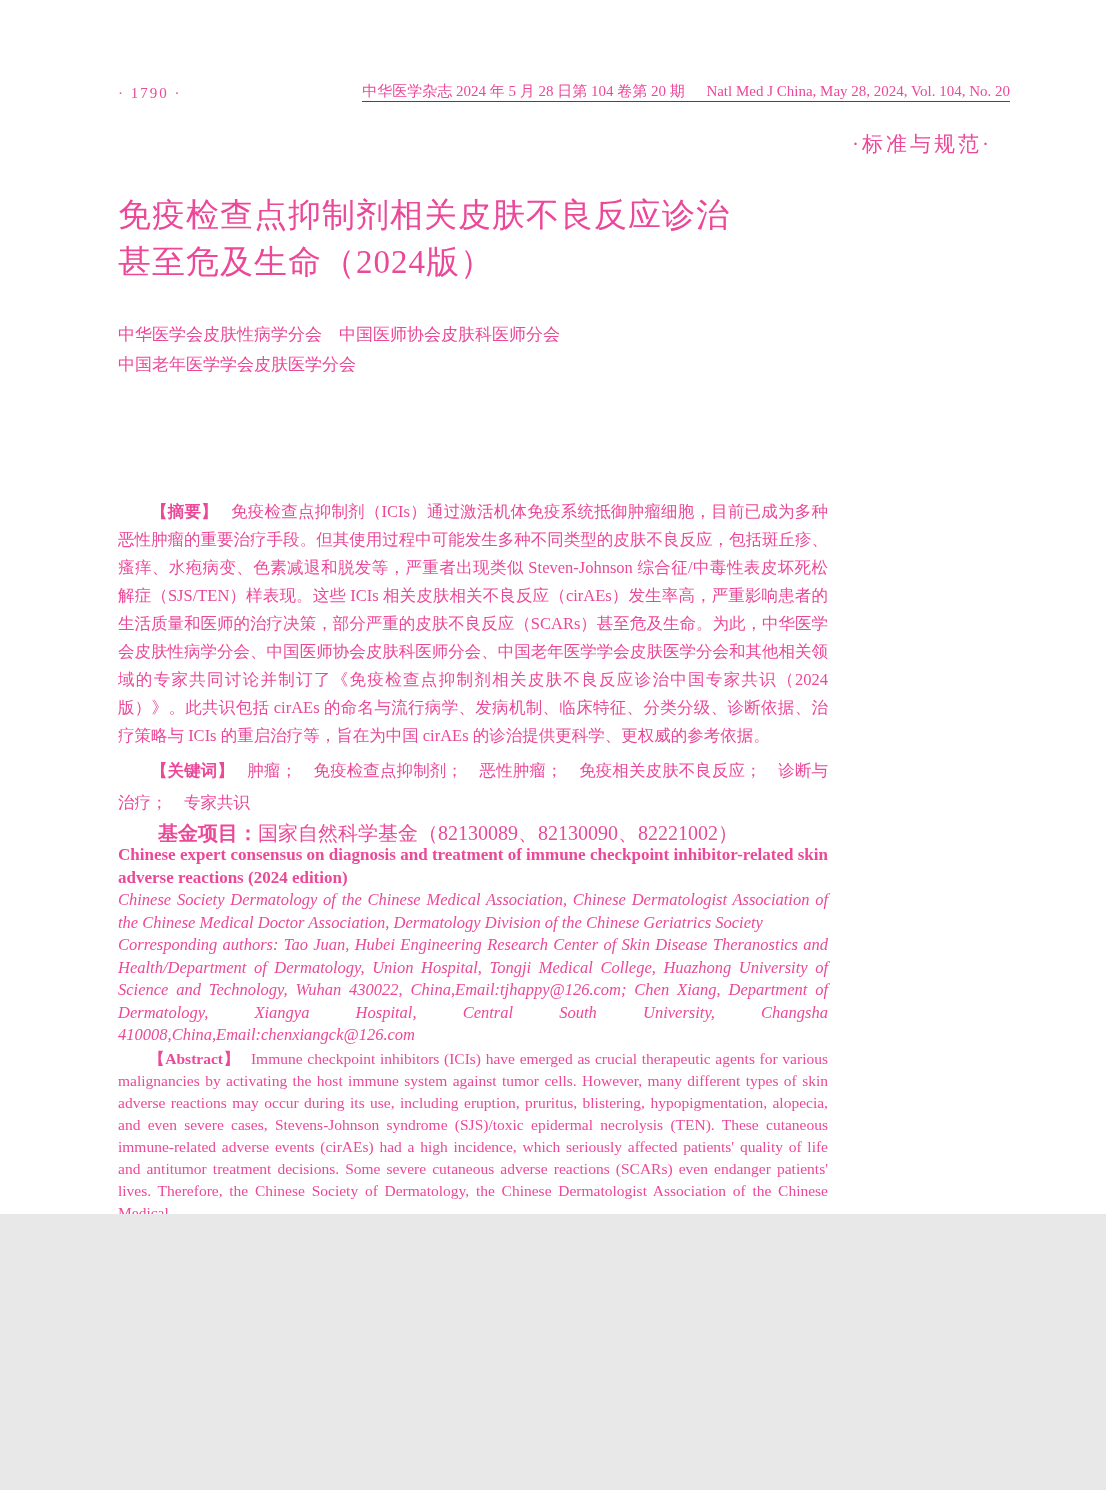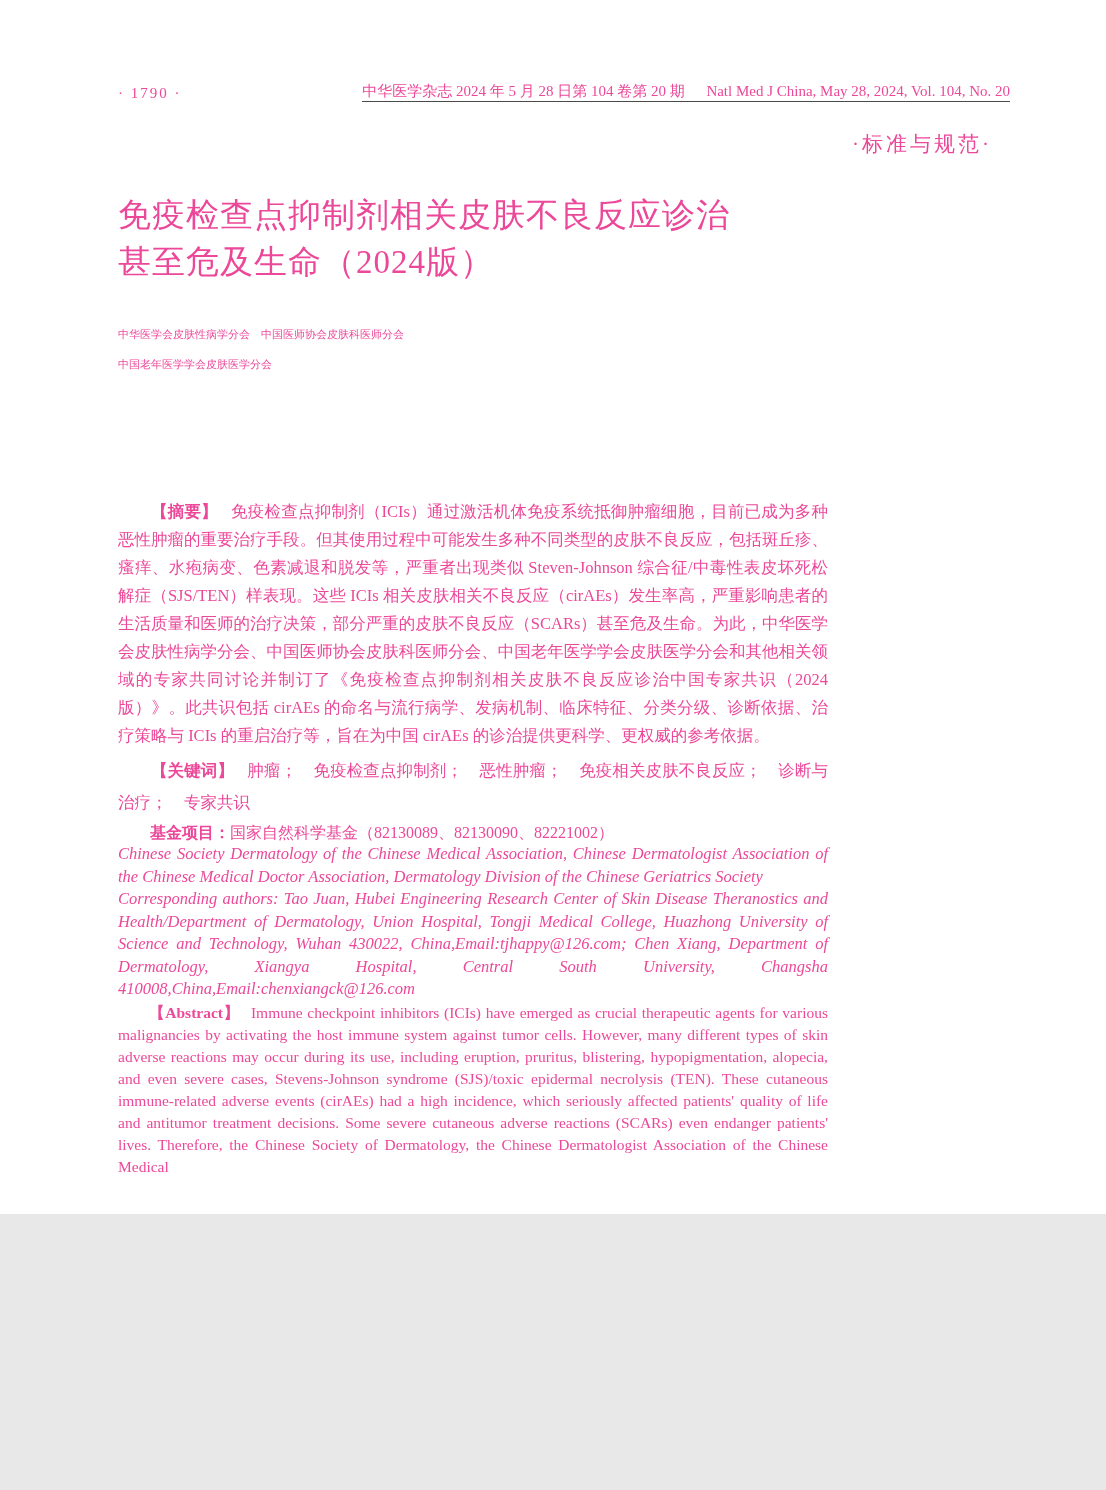--- a/index.html
+++ b/index.html
@@ -30,32 +30,32 @@
   }
   
   .title{
     position:absolute;top:192px;left:118px;width:760px;
     font-size:33px;line-height:47px;font-weight:400;
     letter-spacing:1px;
   }
   
   .affils{
     position:absolute;top:320px;left:118px;width:712px;
-    font-size:11px;line-height:29.5px;
+    font-size:17px;line-height:29.5px;
   }
   .affils p{margin:0;text-align:justify;}
   
   .cn-block{
     position:absolute;top:497px;left:118px;width:710px;
     font-size:16.5px;
   }
   .cn-block p{margin:0;text-align:justify;text-indent:2em;}
   .p-abstract{line-height:28px;}
   .p-keywords{line-height:32px;margin-top:4px !important;}
-  .p-funding{line-height:24px;margin-top:2px !important;font-size:16px;}
+  .p-funding{line-height:24px;margin-top:2px !important;font-size:20px;}
   .hei{font-family:"Liberation Sans","DejaVu Sans",sans-serif;font-weight:700;}
   .lbl{margin-right:0.8em;}
   
   .en-block{
     position:absolute;top:843px;left:118px;width:710px;
   }
   .en-block p{margin:0;}
   .en-title{
     font-weight:700;font-size:17px;line-height:23px;text-align:justify;
   }
@@ -110,20 +110,21 @@
     <p>中国老年医学学会皮肤医学分会</p>
   </div>
 
   <div class="cn-block">
     <p class="p-abstract"><span class="hei lbl">【摘要】</span><span>免疫检查点抑制剂（ICIs）通过激活机体免疫系统抵御肿瘤细胞，目前已成为多种恶性肿瘤的重要治疗手段。但其使用过程中可能发生多种不同类型的皮肤不良反应，包括斑丘疹、瘙痒、水疱病变、色素减退和脱发等，严重者出现类似 Steven-Johnson 综合征/中毒性表皮坏死松解症（SJS/TEN）样表现。这些 ICIs 相关皮肤相关不良反应（cirAEs）发生率高，严重影响患者的生活质量和医师的治疗决策，部分严重的皮肤不良反应（SCARs）甚至危及生命。为此，中华医学会皮肤性病学分会、中国医师协会皮肤科医师分会、中国老年医学学会皮肤医学分会和其他相关领域的专家共同讨论并制订了《免疫检查点抑制剂相关皮肤不良反应诊治中国专家共识（2024版）》。此共识包括 cirAEs 的命名与流行病学、发病机制、临床特征、分类分级、诊断依据、治疗策略与 ICIs 的重启治疗等，旨在为中国 cirAEs 的诊治提供更科学、更权威的参考依据。</span></p>
     <p class="p-keywords"><span class="hei lbl">【关键词】</span><span>肿瘤；　免疫检查点抑制剂；　恶性肿瘤；　免疫相关皮肤不良反应；　诊断与治疗；　专家共识</span></p>
     <p class="p-funding"><span class="hei">基金项目：</span><span>国家自然科学基金（82130089、82130090、82221002）</span></p>
   </div>
 
   <div class="en-block">
+    <p class="en-title">Chinese expert consensus on diagnosis and treatment of immune checkpoint inhibitor-related skin adverse reactions (2024 edition)</p>
     <p class="en-aff">Chinese Society Dermatology of the Chinese Medical Association, Chinese Dermatologist Association of the Chinese Medical Doctor Association, Dermatology Division of the Chinese Geriatrics Society</p>
     <p class="en-corr">Corresponding authors: Tao Juan, Hubei Engineering Research Center of Skin Disease Theranostics and Health/Department of Dermatology, Union Hospital, Tongji Medical College, Huazhong University of Science and Technology, Wuhan 430022, China,Email:tjhappy@126.com; Chen Xiang, Department of Dermatology, Xiangya Hospital, Central South University, Changsha 410008,China,Email:chenxiangck@126.com</p>
     <p class="en-abs"><span class="ablabel">【Abstract】</span><span>Immune checkpoint inhibitors (ICIs) have emerged as crucial therapeutic agents for various malignancies by activating the host immune system against tumor cells. However, many different types of skin adverse reactions may occur during its use, including eruption, pruritus, blistering, hypopigmentation, alopecia, and even severe cases, Stevens-Johnson syndrome (SJS)/toxic epidermal necrolysis (TEN). These cutaneous immune-related adverse events (cirAEs) had a high incidence, which seriously affected patients' quality of life and antitumor treatment decisions. Some severe cutaneous adverse reactions (SCARs) even endanger patients' lives. Therefore, the Chinese Society of Dermatology, the Chinese Dermatologist Association of the Chinese Medical</span></p>
   </div>
 
   <div class="sep"></div>
 
   <div class="footer">
     <p><span class="hei" style="font-family:'Liberation Serif',serif;">DOI：</span><span>10.3760/cma.j.cn112137-20240112-00091</span></p>
     <p><span class="hei">收稿日期</span><span class="val-gap">2024-01-12</span><span class="hei gap-left">本文编辑</span><span class="val-gap">梁明修</span></p>

